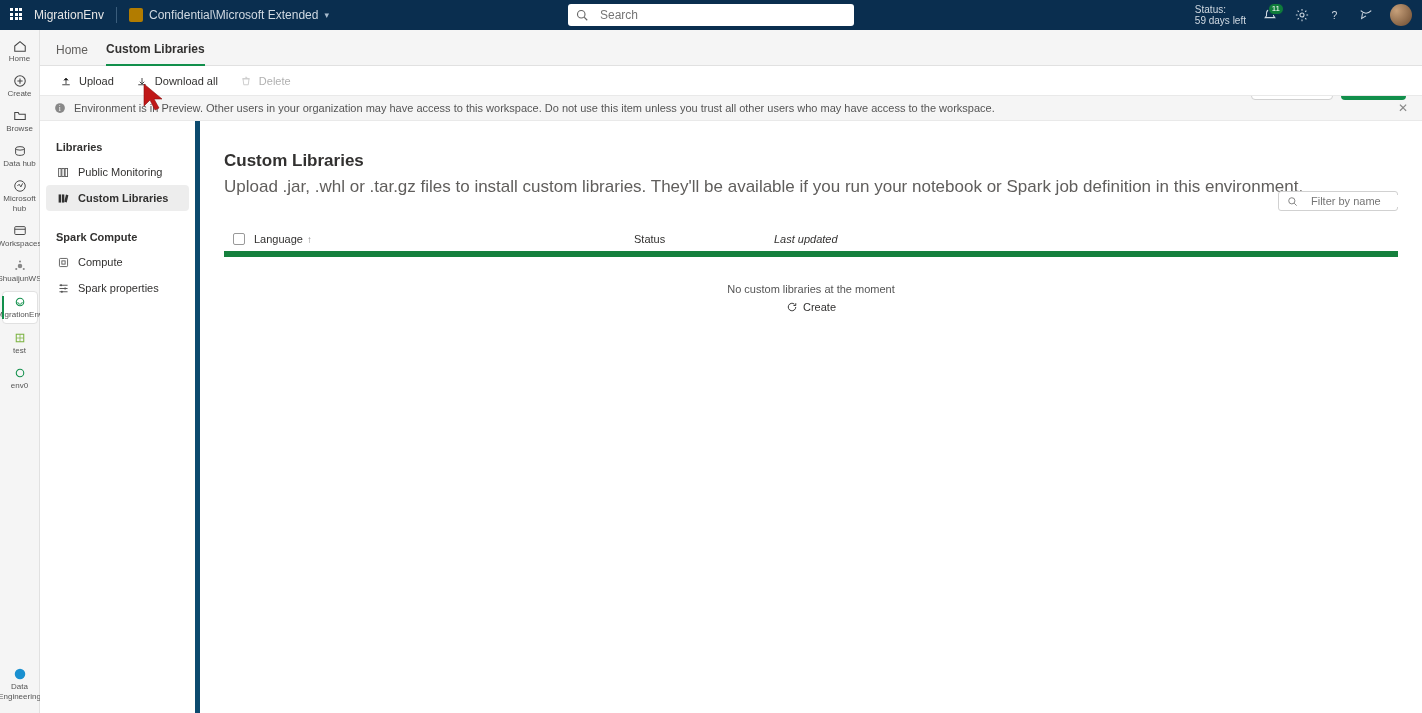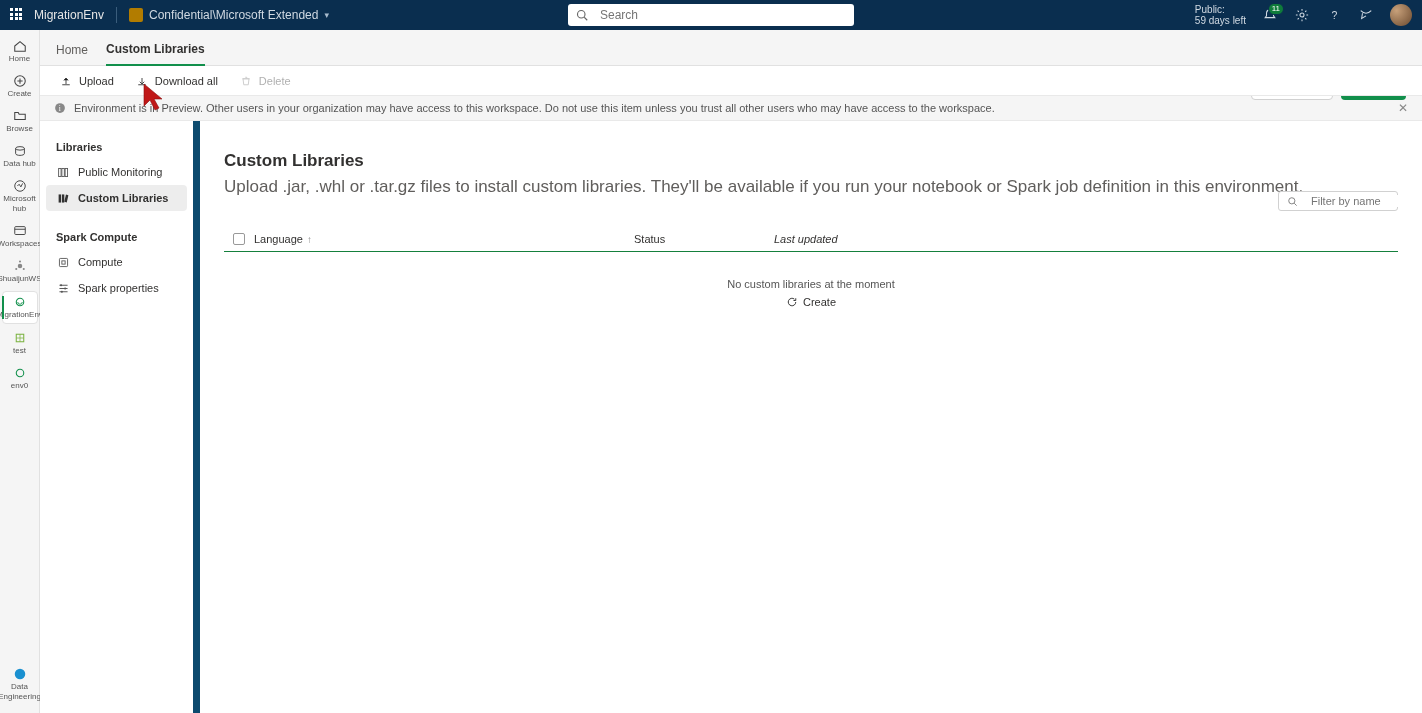--- a/index.html
+++ b/index.html
@@ -48,34 +48,34 @@
   .tbtn { display:flex; align-items:center; gap:7px; padding:3px 8px; font-size:11px; color:#323130; cursor:pointer; border-radius:3px; }
   .tbtn.disabled { color:#b0b0b0; cursor:default; }
   .cursor-arrow { position:absolute; left:100px; top:16px; pointer-events:none; z-index:100; }
 
   
   .infobar { background:#f5f5f5; border-bottom:1px solid #e9e9e9; color:#555; font-size:11px; padding:5px 14px 5px 14px; display:flex; align-items:center; gap:8px; }
   .infobar .close { margin-left:auto; color:#888; cursor:pointer; font-size:12px; }
 
   
   .main { flex:1; display:flex; background:#fff; }
-  .sidepanel { width:160px; border-right:7px solid #0c4a6e; padding:14px 6px; }
+  .sidepanel { width:160px; border-right:5px solid #0c4a6e; padding:14px 6px; }
   .sp-group-title { font-size:11px; color:#323130; padding:6px 10px; font-weight:600; }
   .sp-item { display:flex; align-items:center; gap:8px; font-size:11px; padding:6px 10px; border-radius:4px; cursor:pointer; color:#323130; }
   .sp-item.sel { background:#ededed; font-weight:600; }
   .sp-icon { width:14px; height:14px; display:flex; align-items:center; justify-content:center; color:#555; }
 
   .content { flex:1; padding:20px 24px; position:relative; }
   .content h1 { font-size:17px; font-weight:600; margin:10px 0 6px; }
   .content .sub { font-size:17px; color:#605e5c; margin-bottom:24px; }
 
   .filterbox { position:absolute; right:24px; top:70px; display:flex; align-items:center; gap:13px; border:1px solid #d1d1d1; border-radius:3px; padding:3px 8px; background:#fff; width:120px; }
   .filterbox input { border:none; outline:none; font-size:11px; flex:1; }
 
-  .tablehdr { display:flex; align-items:flex-start; border-bottom:1px solid #15803d; padding:6px 0; font-size:11px; color:#323130; margin-top:30px; }
+  .tablehdr { display:flex; align-items:flex-start; border-bottom:6px solid #15803d; padding:6px 0; font-size:11px; color:#323130; margin-top:30px; }
   .col-chk { width:30px; display:flex; justify-content:center; }
   .col-lang { width:380px; display:flex; align-items:center; gap:4px; }
   .col-status { width:140px; }
   .col-updated { flex:1;font-style:italic; }
   .sort-arrow { font-size:10px; color:#888; }
 
   .empty { text-align:center; margin-top:26px; font-size:11px; color:#555; }
   .refresh-link { display:inline-flex; align-items:center; gap:5px; margin-top:6px; color:#323130; cursor:pointer; }
 
   .chkbox { width:12px; height:12px; border:1px solid #999; border-radius:2px; background:#fff; }
@@ -110,21 +110,21 @@
     <span>
       <svg width="12" height="12" viewBox="0 0 16 16">
           <circle cx="7" cy="7" r="5" fill="none" stroke="#666" stroke-width="1.5"></circle>
           <line x1="11" y1="11" x2="15" y2="15" stroke="#666" stroke-width="1.5"></line>
         </svg>
     </span>
     <input type="text" placeholder="Search" style="">
   </div>
   <div class="h-right">
     <div class="trial-block">
-      <div>Public:</div>
+      <div>Status:</div>
       <div>59 days left</div>
     </div>
     <div class="hdr-icon">
       <svg width="14" height="14" viewBox="0 0 16 16">
           <path d="M8 2a4 4 0 00-4 4v3l-1.5 2h11L12 9V6a4 4 0 00-4-4z" fill="none" stroke="#d0d9e2" stroke-width="1.2"></path>
         </svg>
       <span class="notif-badge">11</span>
     </div>
     <div class="hdr-icon">
       <svg width="14" height="14" viewBox="0 0 16 16">

